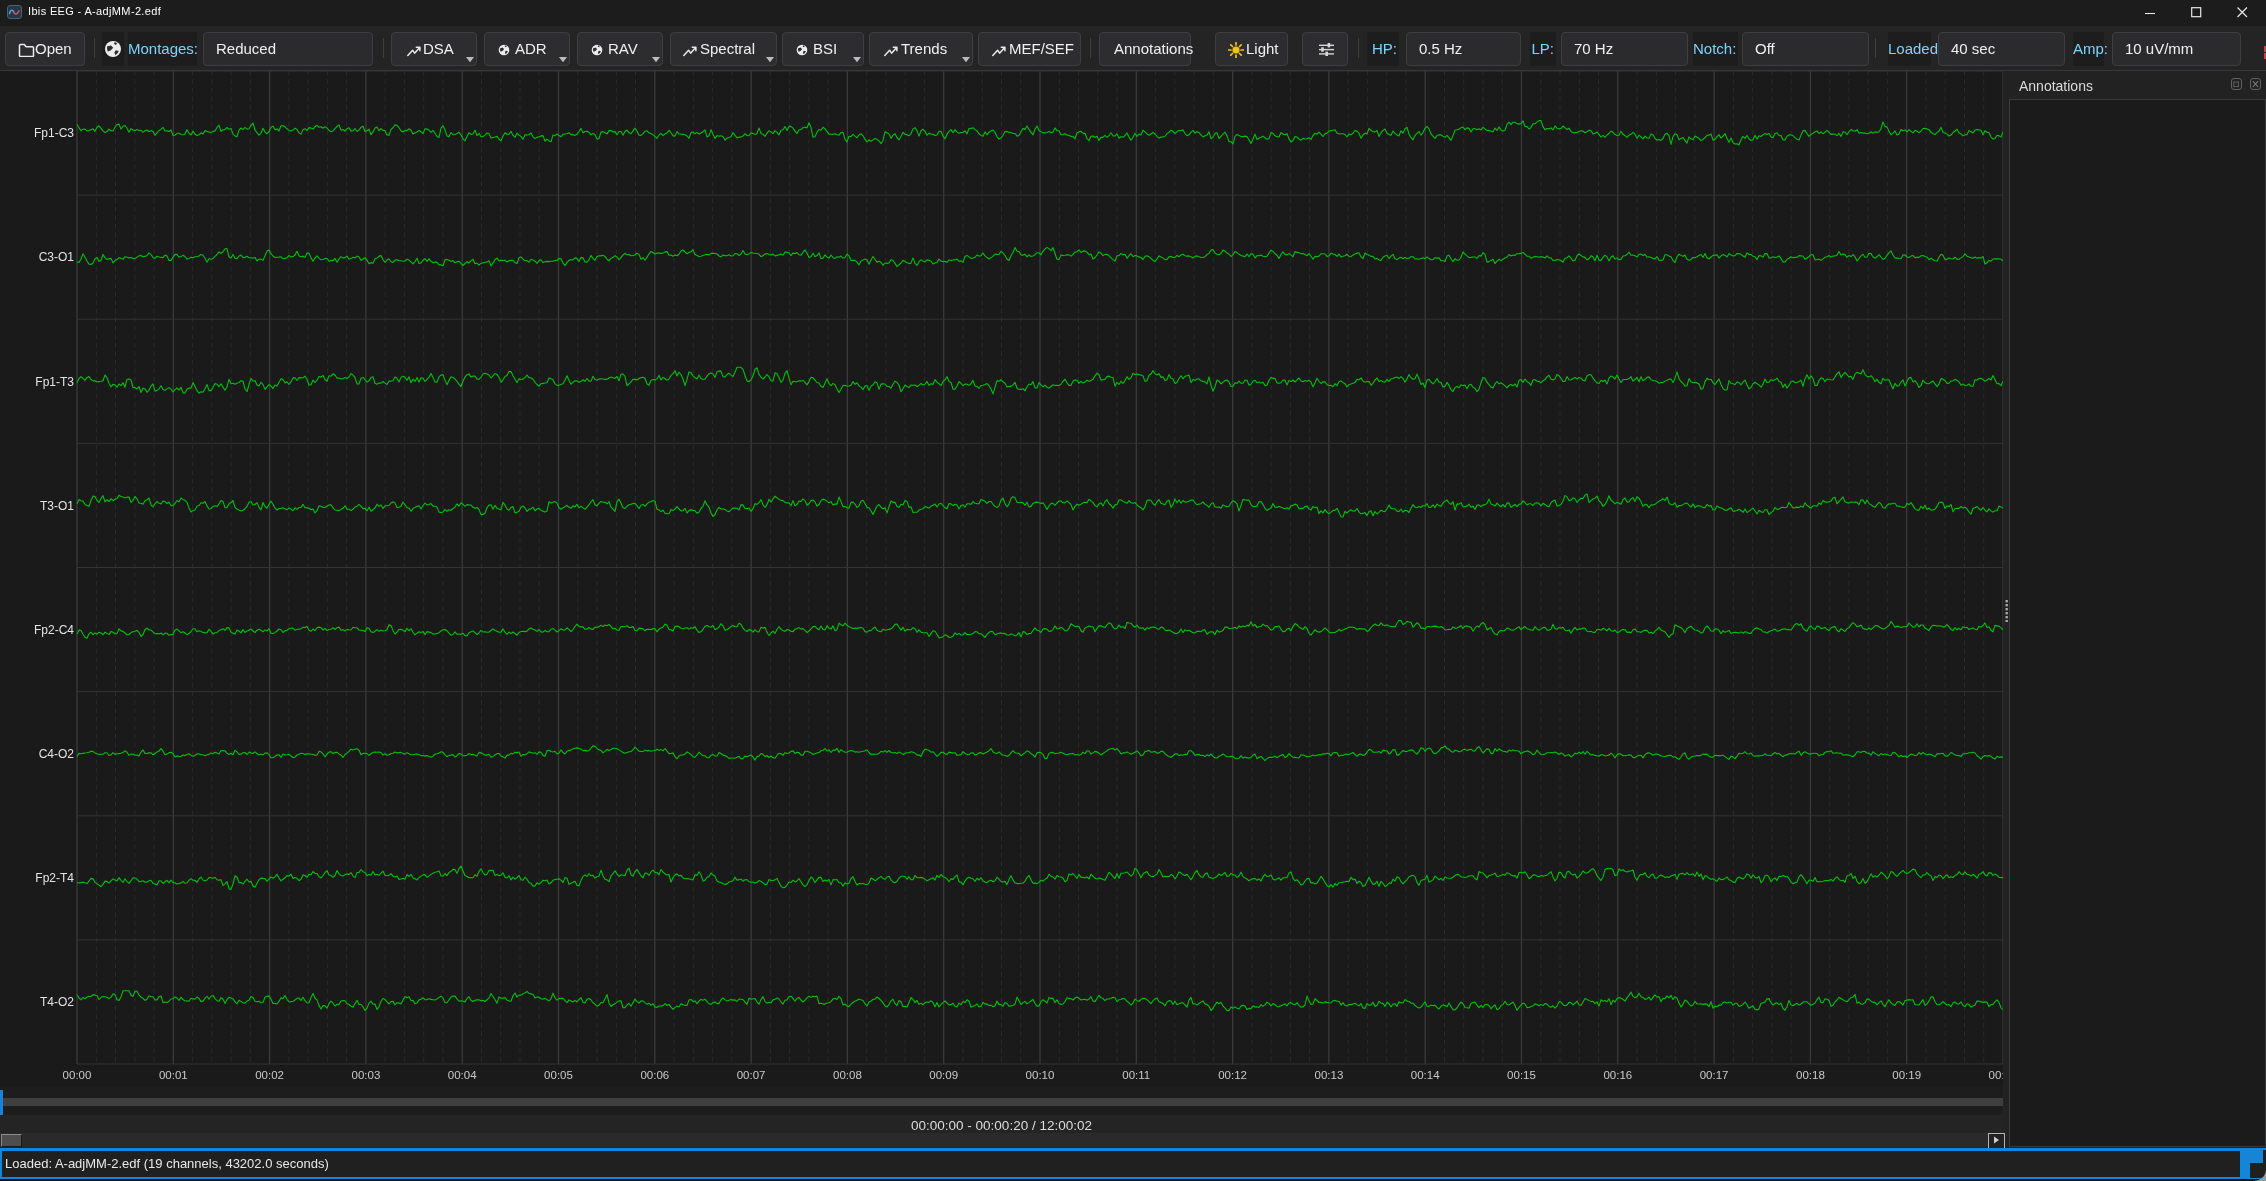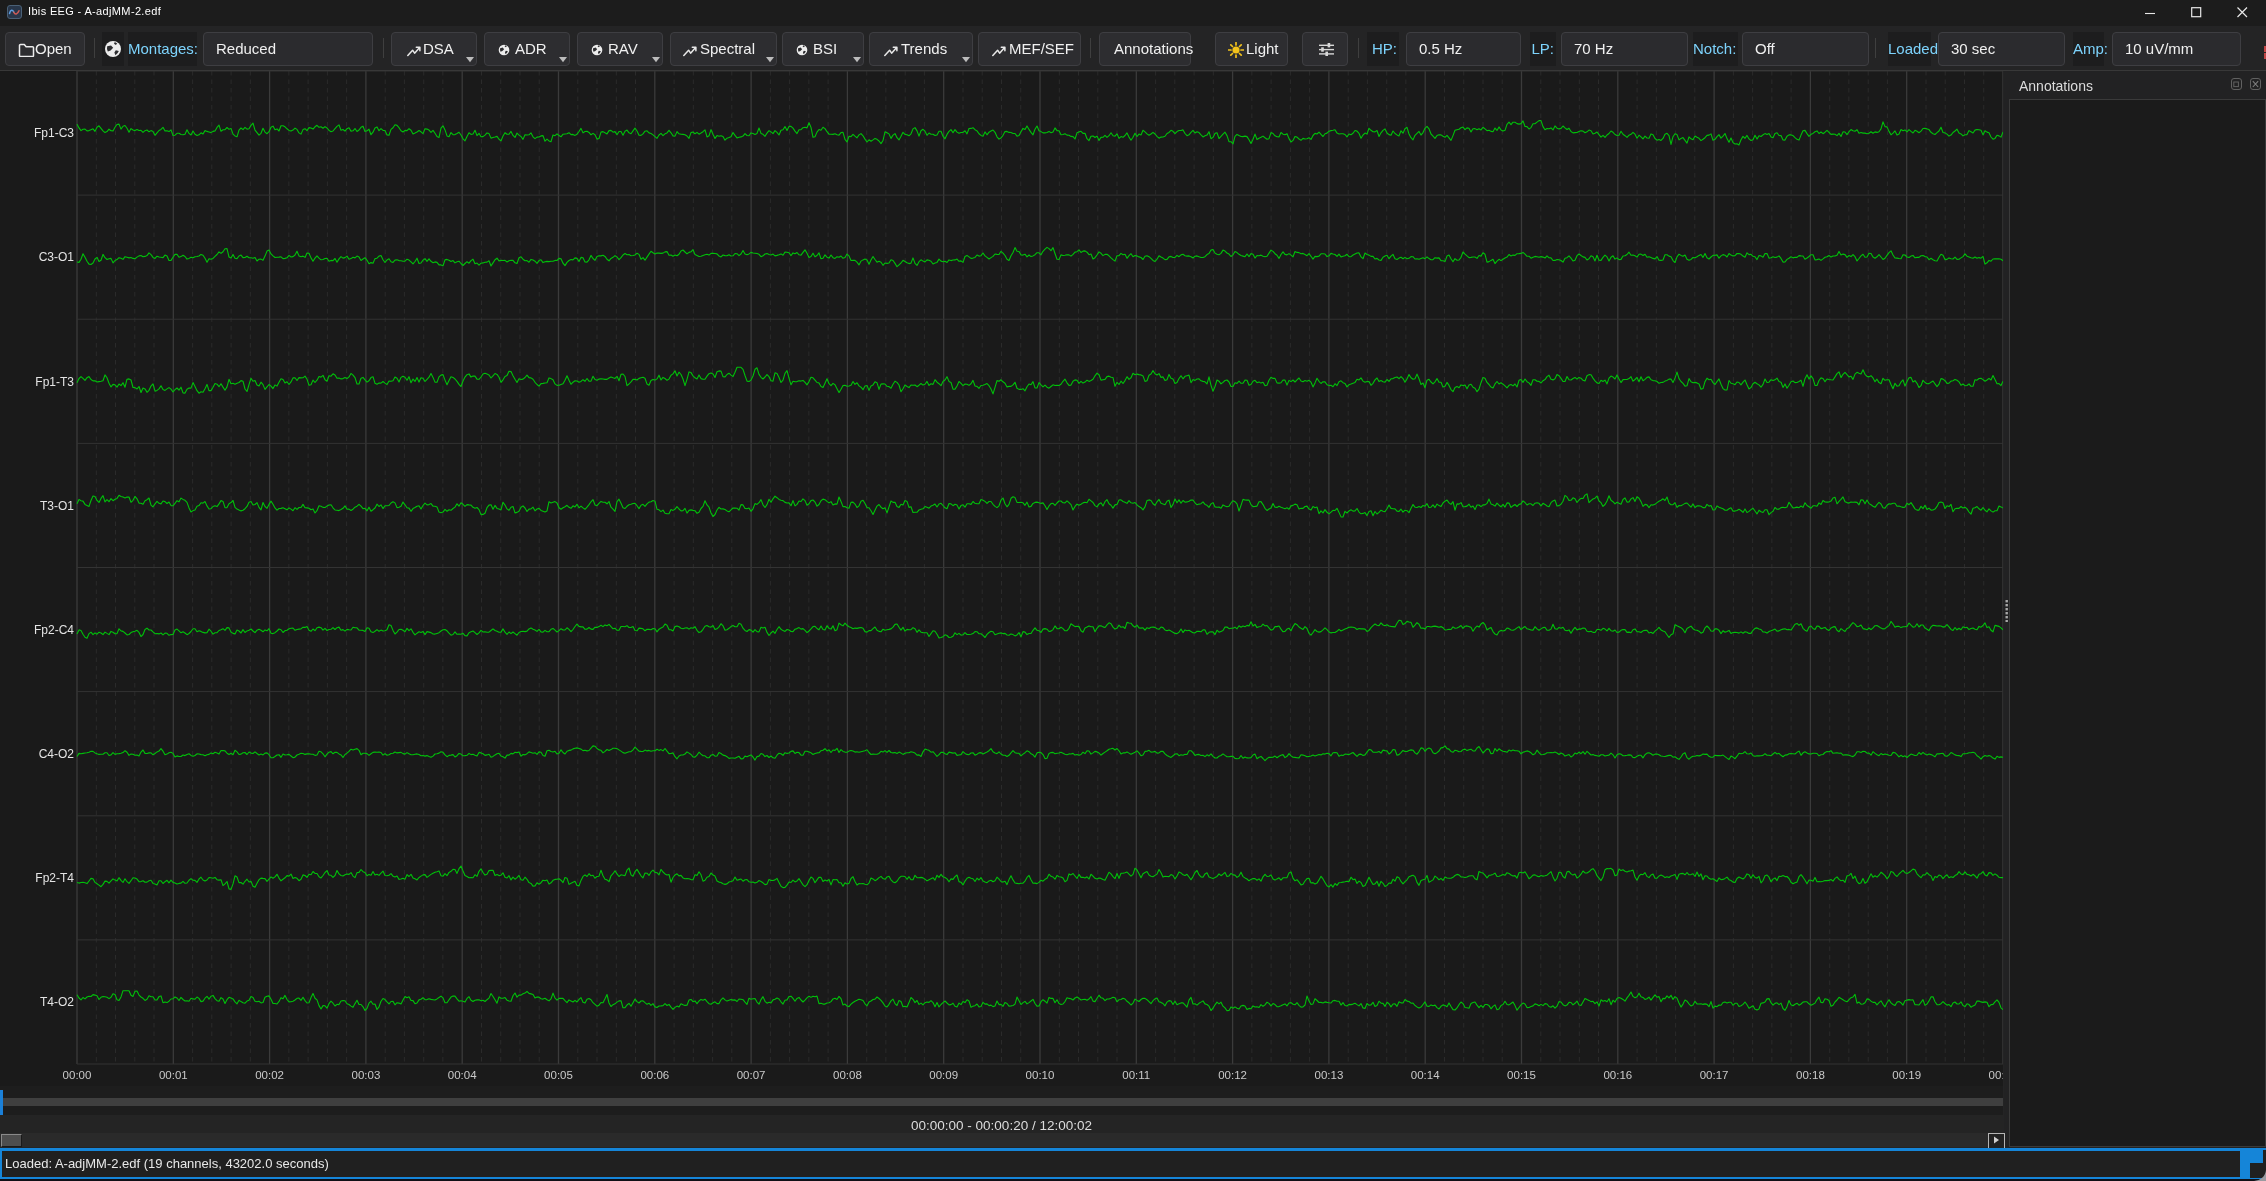--- a/index.html
+++ b/index.html
@@ -146,21 +146,21 @@
       </div>
       <div style="position:absolute;left:1358px;top:12px;width:1px;height:20px;background:#3f3f3f"></div>
       <div class="dlb" style="left:1367px;width:32px">HP:</div>
       <div class="inp" style="left:1406px;width:115px">0.5 Hz</div>
       <div class="dlb" style="left:1530px;width:26px">LP:</div>
       <div class="inp" style="left:1561px;width:127px">70 Hz</div>
       <div class="dlb" style="left:1693px;width:45px">Notch:</div>
       <div class="inp" style="left:1742px;width:127px">Off</div>
       <div style="position:absolute;left:1875px;top:12px;width:1px;height:20px;background:#3f3f3f"></div>
       <div class="dlb" style="left:1888px;width:43px">Loaded:</div>
-      <div class="inp" style="left:1938px;width:127px">30 sec</div>
+      <div class="inp" style="left:1938px;width:127px">40 sec</div>
       <div class="dlb" style="left:2073px;width:31px">Amp:</div>
       <div class="inp" style="left:2112px;width:129px">10 uV/mm</div>
       <div style="position:absolute;left:2264px;top:20px;width:2px;height:6px;background:#c14545"></div>
       <div style="position:absolute;left:2264px;top:27px;width:2px;height:6px;background:#c14545"></div>
     </div>
 <svg width="2003" height="1015" viewBox="0 71 2003 1015" style="position:absolute;left:0;top:71px">
       <rect x="0" y="71" width="2003" height="1015" fill="#1a1a1a"></rect>
       <path d="M96.3,71V1064M115.5,71V1064M134.8,71V1064M154.0,71V1064M192.6,71V1064M211.8,71V1064M231.1,71V1064M250.3,71V1064M288.9,71V1064M308.1,71V1064M327.4,71V1064M346.6,71V1064M385.2,71V1064M404.4,71V1064M423.7,71V1064M442.9,71V1064M481.5,71V1064M500.7,71V1064M520.0,71V1064M539.2,71V1064M577.8,71V1064M597.0,71V1064M616.3,71V1064M635.5,71V1064M674.1,71V1064M693.3,71V1064M712.6,71V1064M731.8,71V1064M770.4,71V1064M789.6,71V1064M808.9,71V1064M828.1,71V1064M866.7,71V1064M885.9,71V1064M905.2,71V1064M924.4,71V1064M963.0,71V1064M982.2,71V1064M1001.5,71V1064M1020.7,71V1064M1059.3,71V1064M1078.5,71V1064M1097.8,71V1064M1117.0,71V1064M1155.6,71V1064M1174.8,71V1064M1194.1,71V1064M1213.3,71V1064M1251.9,71V1064M1271.1,71V1064M1290.4,71V1064M1309.6,71V1064M1348.2,71V1064M1367.4,71V1064M1386.7,71V1064M1405.9,71V1064M1444.5,71V1064M1463.7,71V1064M1483.0,71V1064M1502.2,71V1064M1540.8,71V1064M1560.0,71V1064M1579.3,71V1064M1598.5,71V1064M1637.1,71V1064M1656.3,71V1064M1675.6,71V1064M1694.8,71V1064M1733.4,71V1064M1752.6,71V1064M1771.9,71V1064M1791.1,71V1064M1829.7,71V1064M1848.9,71V1064M1868.2,71V1064M1887.4,71V1064M1926.0,71V1064M1945.2,71V1064M1964.5,71V1064M1983.7,71V1064" stroke="#2b2b2b" stroke-width="1" stroke-dasharray="4.5 4" fill="none"></path>
       <path d="M77.0,71V1064M173.3,71V1064M269.6,71V1064M365.9,71V1064M462.2,71V1064M558.5,71V1064M654.8,71V1064M751.1,71V1064M847.4,71V1064M943.7,71V1064M1040.0,71V1064M1136.3,71V1064M1232.6,71V1064M1328.9,71V1064M1425.2,71V1064M1521.5,71V1064M1617.8,71V1064M1714.1,71V1064M1810.4,71V1064M1906.7,71V1064M2003.0,71V1064" stroke="#3b3b3b" stroke-width="1.3" fill="none"></path>
       <path d="M77,71.0H2003M77,195.1H2003M77,319.2H2003M77,443.4H2003M77,567.5H2003M77,691.6H2003M77,815.8H2003M77,939.9H2003M77,1064.0H2003" stroke="#333333" stroke-width="1" fill="none"></path>

